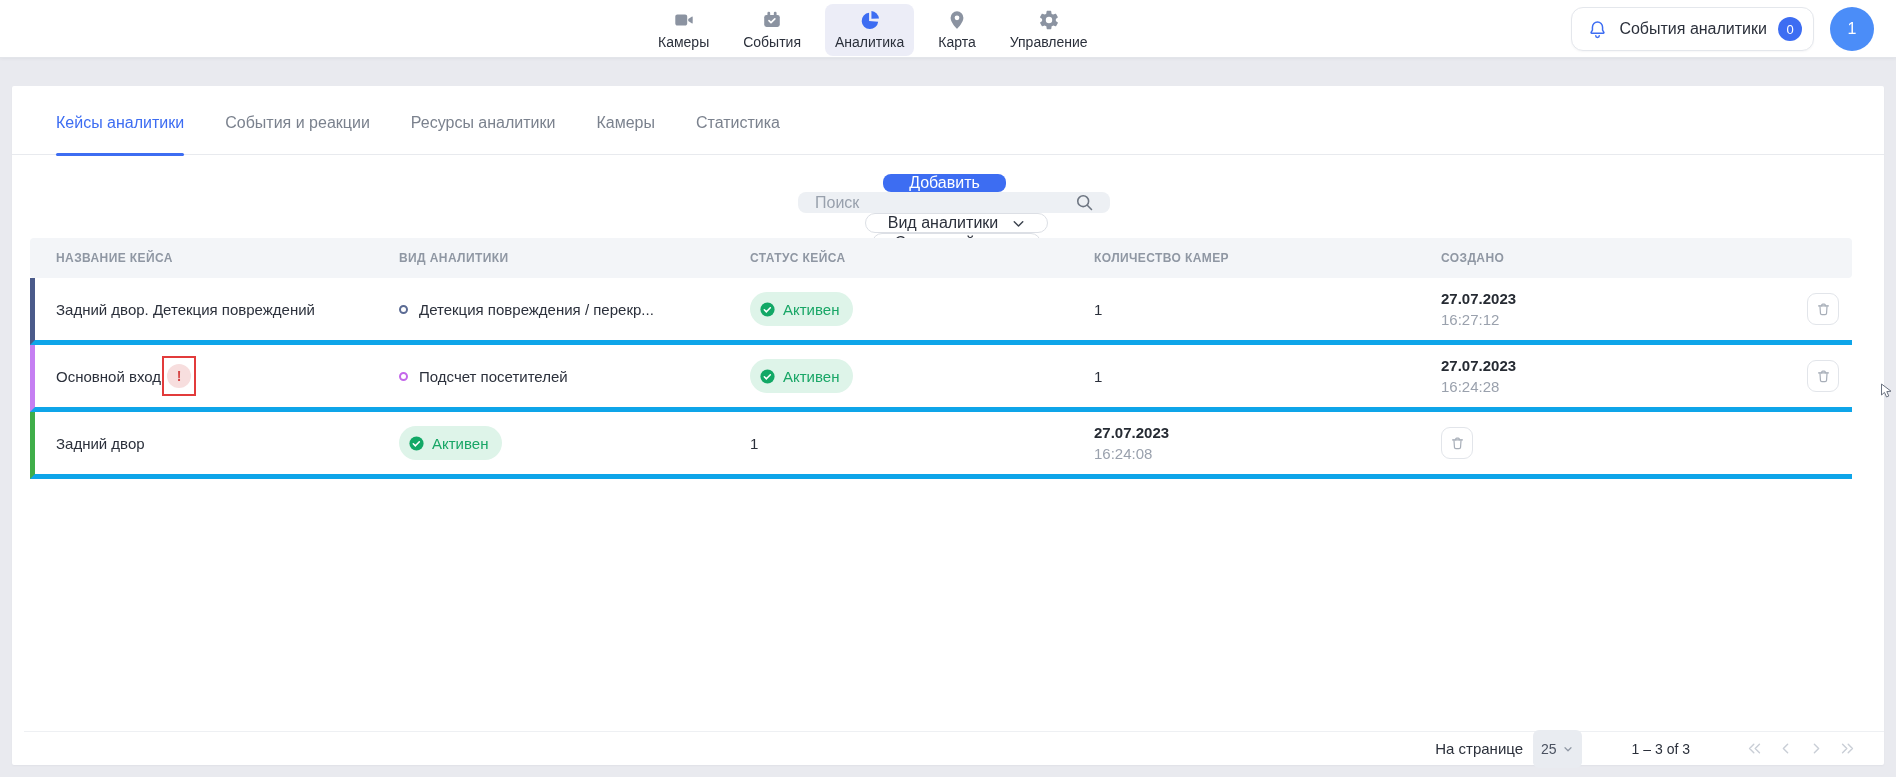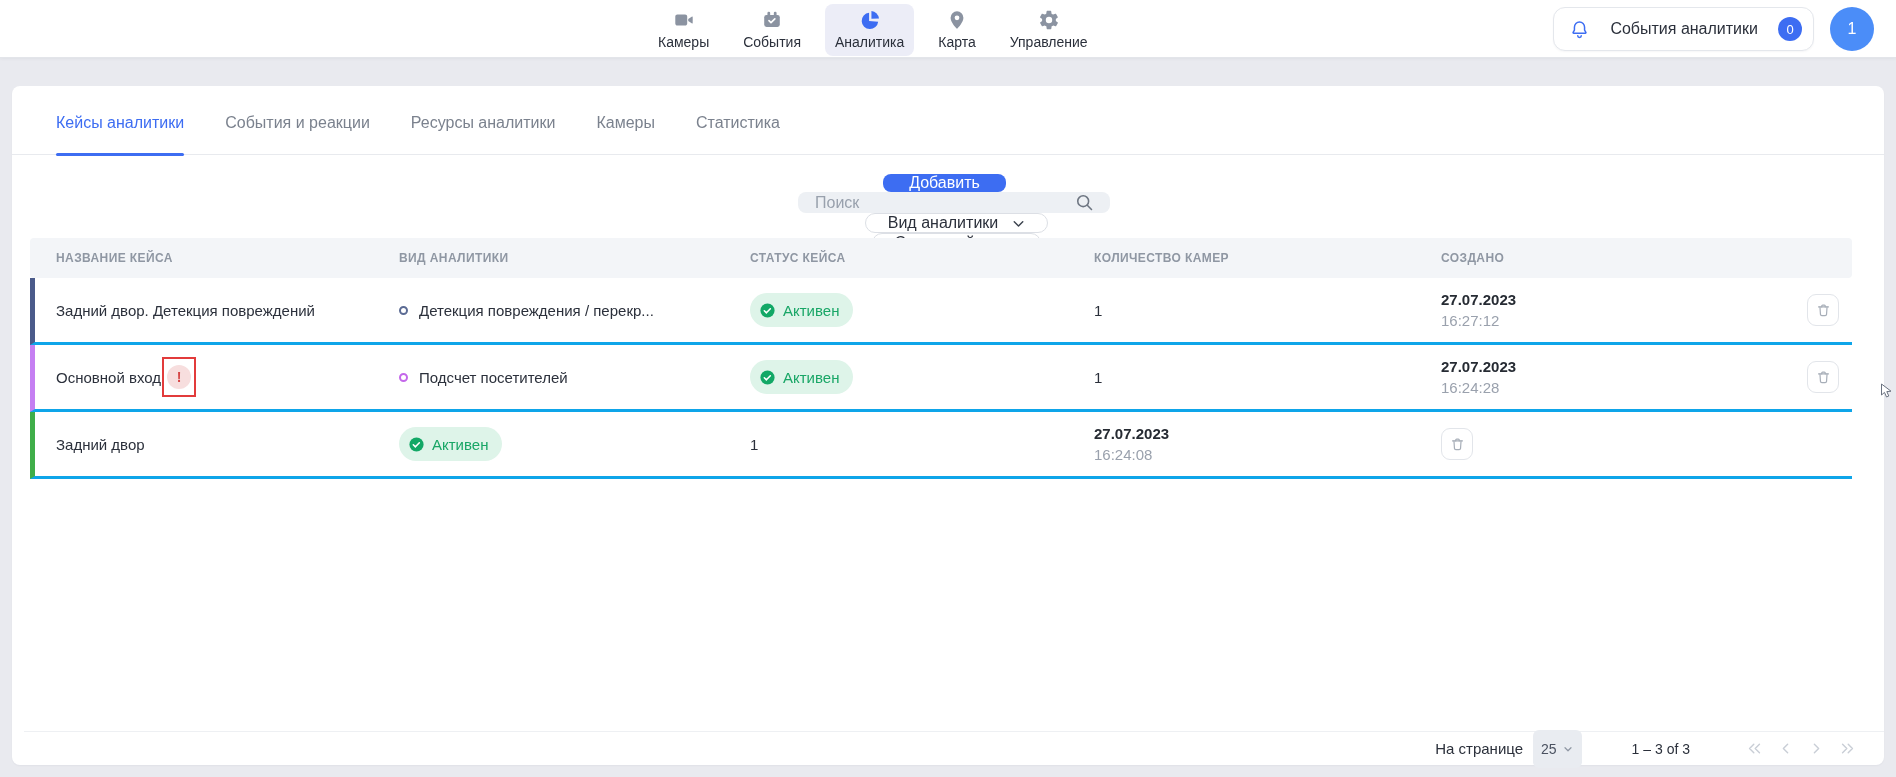--- a/index.html
+++ b/index.html
@@ -15,30 +15,30 @@
             border-bottom:1px solid #e3e5ea; box-shadow:0 1px 3px rgba(20,30,50,.05); z-index:5; }
   .nav { position:absolute; left:648px; top:4px; display:flex; gap:14px; }
   .nav-item { display:flex; flex-direction:column; align-items:center; gap:3px;
               padding:5px 10px 6px; border-radius:8px; font-size:14px; color:#2b303b; cursor:pointer; }
   .nav-item svg { width:22px; height:22px; }
   .nav-item .ic { fill:#8b93a1; }
   .nav-item.active { background:#ecedf7; }
   .nav-item.active .ic { fill:var(--primary,#3d6df2); }
   .header-right { position:absolute; right:22px; top:7px; display:flex; gap:16px; align-items:center; }
   .events-btn { height:44px; border:1px solid #e4e7ec; border-radius:12px; background:#fff;
-                display:flex; align-items:center; gap:20px; padding:0 11px 0 15px; font-size:16px;
+                display:flex; align-items:center; gap:11px; padding:0 11px 0 15px; font-size:16px;
                 color:#2b303b; cursor:pointer; box-shadow:0 1px 2px rgba(16,24,40,.04); }
   .badge { min-width:24px; height:24px; border-radius:50%; background:var(--primary,#3d6df2);
            color:#fff; font-size:13px; display:flex; align-items:center; justify-content:center; }
   .avatar { width:44px; height:44px; border-radius:50%; background:#4b8df8; color:#fff;
             font-size:16px; display:flex; align-items:center; justify-content:center; cursor:pointer; }
 
   
   .panel { position:absolute; left:12px; right:12px; top:86px; bottom:12px;
-           background:#fff; border-radius:8px; box-shadow:0 1px 2px rgba(20,30,50,.04);padding-left:16px; }
+           background:#fff; border-radius:2px; box-shadow:0 1px 2px rgba(20,30,50,.04);padding-left:16px; }
   .tabs { position:absolute; top:0; left:0; right:0; height:69px; border-bottom:1px solid #e8eaee;
           display:flex; align-items:flex-end; gap:41px; padding-left:44px; }
   .tab { font-size:16px; color:#7b828e; padding-bottom:22px; position:relative; cursor:pointer; }
   .tab.active { color:var(--primary,#3d6df2); }
   .tab.active::after { content:""; position:absolute; left:0; right:0; bottom:-2px; height:3px;
                        background:var(--primary,#3d6df2); border-radius:2px; }
 
   
   .toolbar { position:absolute; top:88px; left:25px; right:32px; height:46px; display:flex; align-items:center;flex-direction:column; }
   .add-btn { height:46px; padding:0 26px; background:var(--primary,#3d6df2); color:#fff;
@@ -53,21 +53,21 @@
                  display:flex; align-items:center; gap:12px; padding:0 20px 0 22px; font-size:16px;
                  color:#2b303b; margin-left:24px; cursor:pointer; }
 
   
   .table { position:absolute; top:152px; left:18px; right:32px; }
   .thead { display:grid; grid-template-columns:369px 351px 344px 347px 366px 1fr; height:40px;
            align-items:center; background:#f3f5f8; border-radius:4px; font-size:12px; color:#8f97a3;
            letter-spacing:.4px; font-weight:700; }
   .thead > div:first-child { padding-left:26px; }
   .row { display:grid; grid-template-columns:364px 351px 344px 347px 366px 1fr; height:67px;
-         align-items:center; border-left:5px solid transparent; border-bottom:3px solid #0ea5e9;
+         align-items:center; border-left:5px solid transparent; border-bottom:5px solid #0ea5e9;
          font-size:15px; background:#fff; }
   .cell-name { padding-left:21px; display:flex; align-items:center; white-space:nowrap; overflow:hidden; }
   .alert-box { width:34px; height:40px; border:2px solid #e23b3b; display:flex; align-items:center;
                justify-content:center; margin-left:1px; flex:none; }
   .alert-dot { width:24px; height:24px; border-radius:50%; background:#f7dede; color:#d54646;
                font-size:14px; font-weight:700; display:flex; align-items:center; justify-content:center; }
   .cell-type { display:flex; align-items:center; gap:11px; white-space:nowrap; }
   .ring { width:9px; height:9px; border-radius:50%; border:2px solid currentColor; flex:none; }
   .status-pill { display:inline-flex; align-items:center; gap:7px; background:#def4e9;
                  border-radius:17px; height:34px; padding:0 14px 0 9px; color:#18a666; font-size:15px; width:max-content; }

